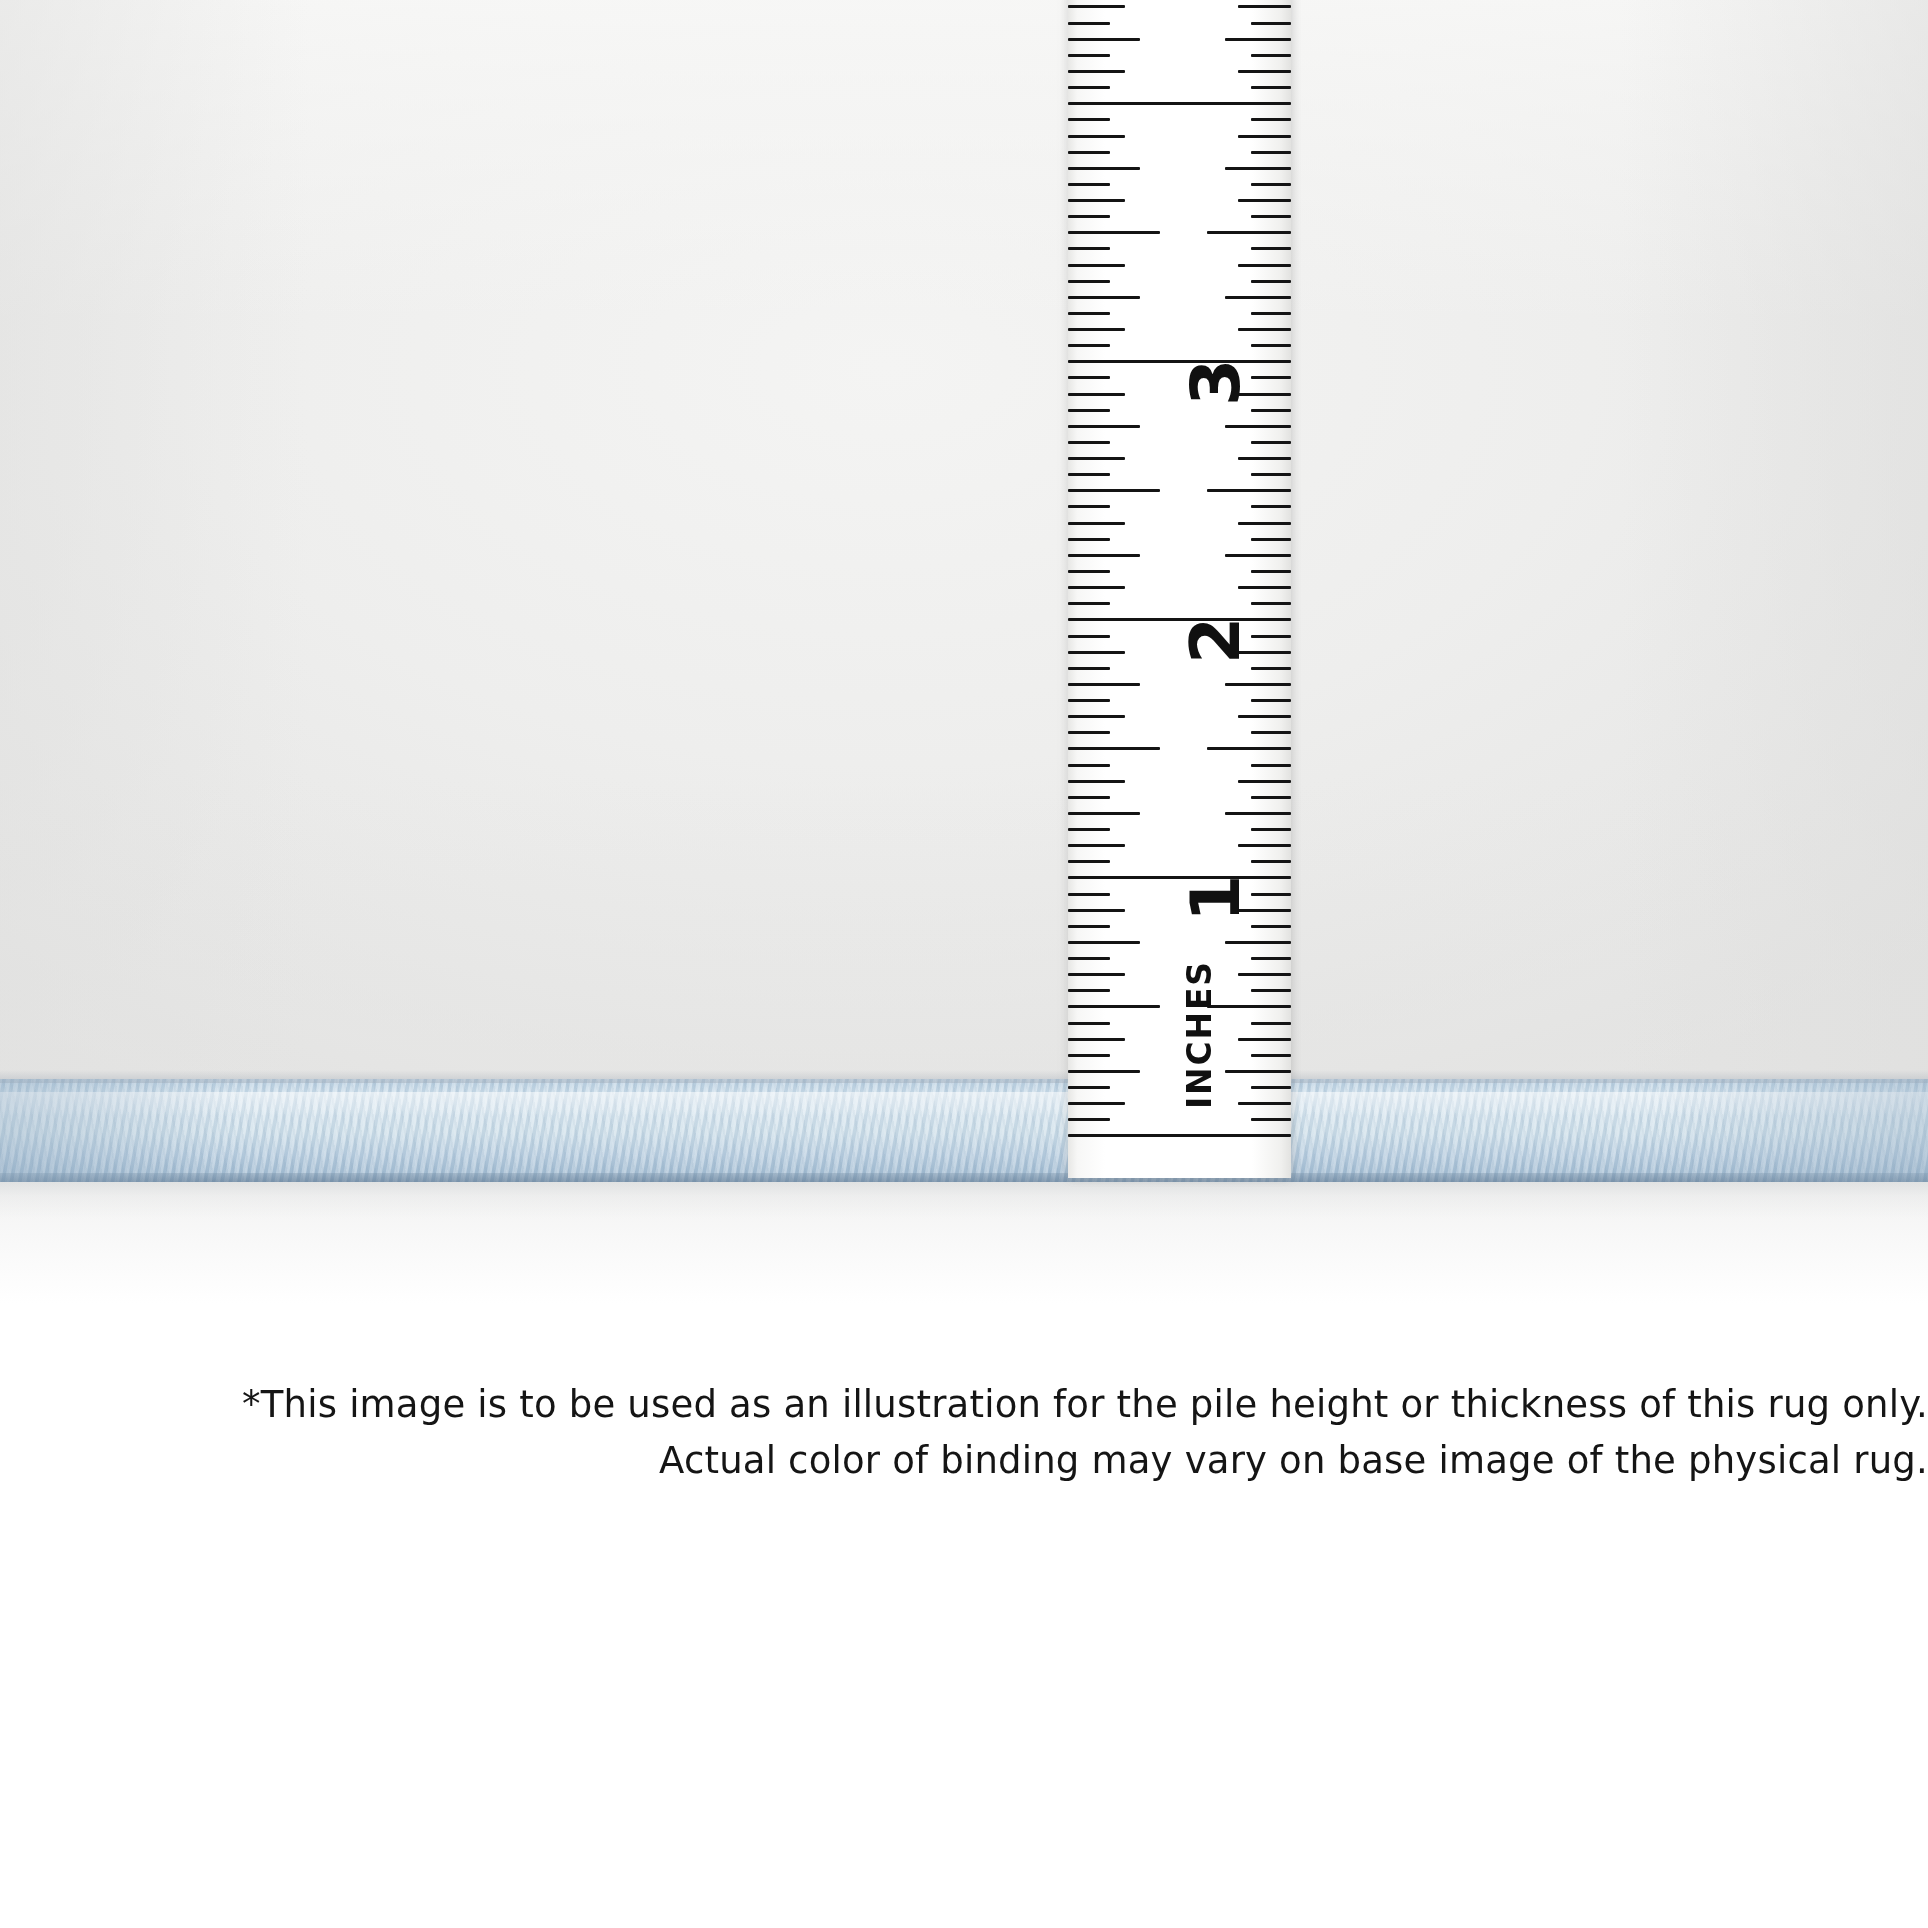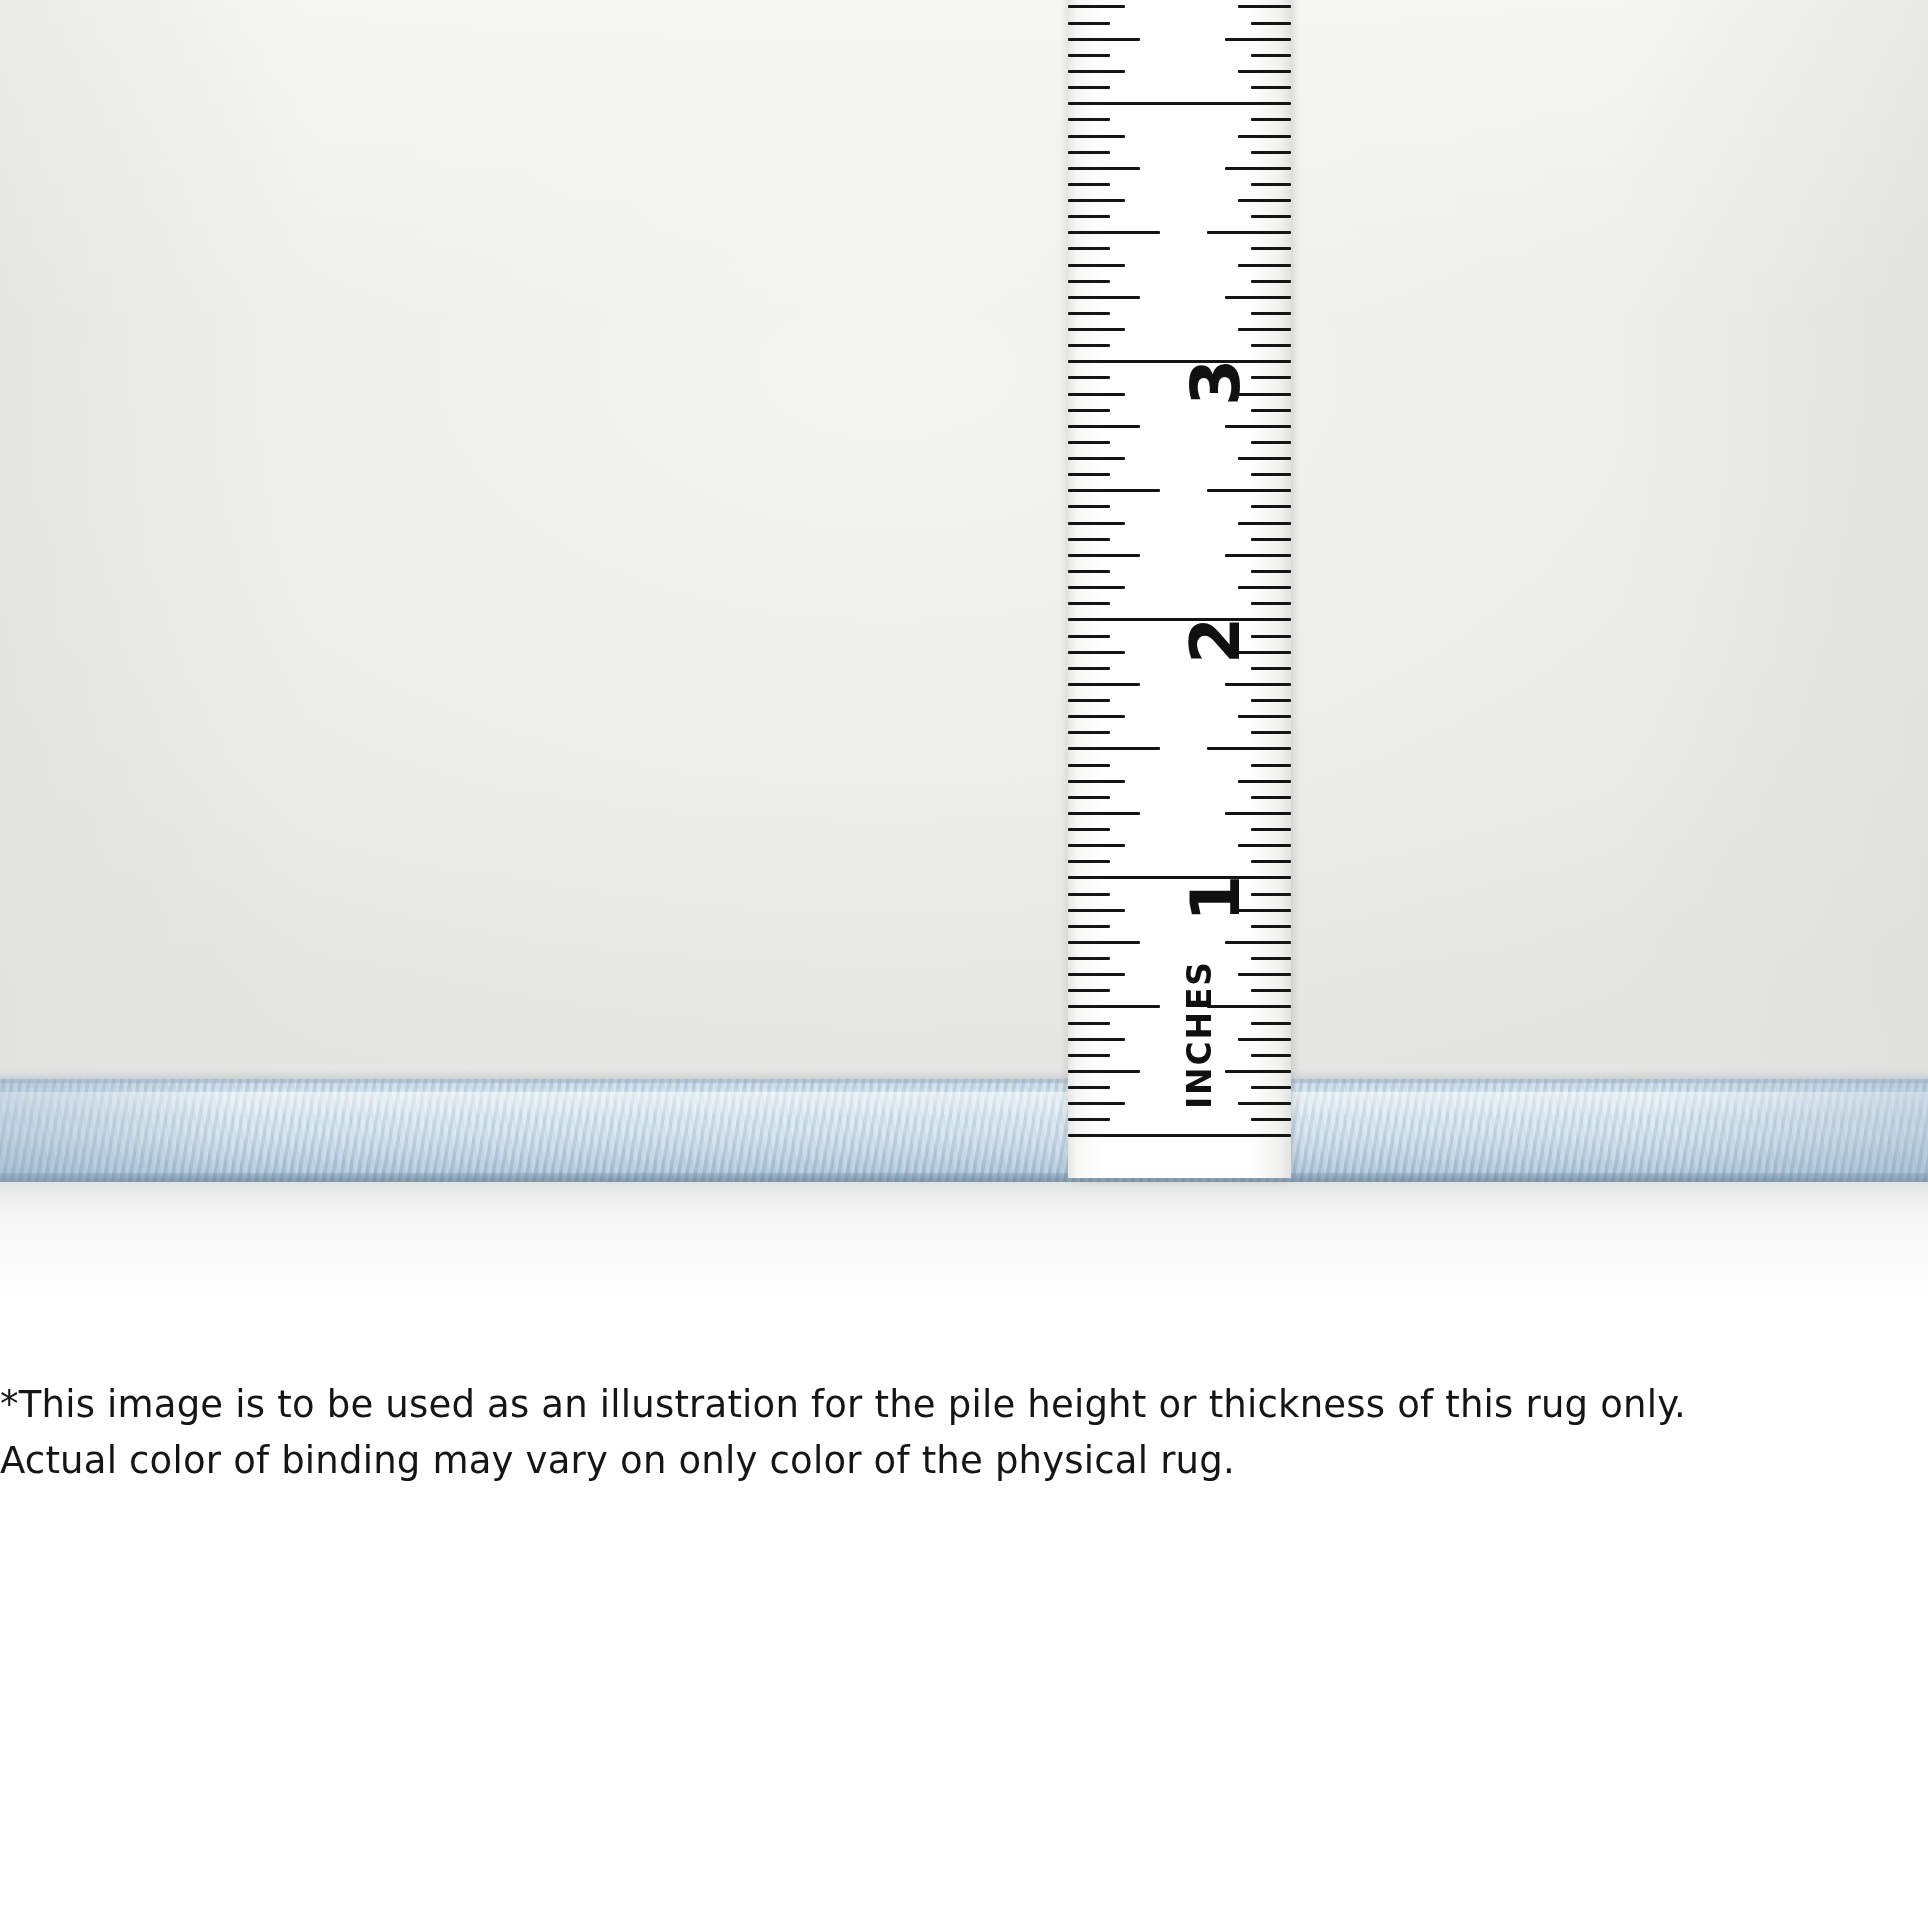--- a/index.html
+++ b/index.html
@@ -246,21 +246,21 @@
     transform-origin: left top;
     white-space: nowrap;
   }
 
   
   .caption {
     position: absolute;
     left: 0;
     top: 1377px;
     width: 1928px;
-    text-align: left;
+    text-align: right;
     color: #151515;
     font-family: "DejaVu Sans", sans-serif;
     font-size: 37px;
     line-height: 1.5;
     letter-spacing: 0.2px;
   }
   .caption .line { display: block; }
 </style>
 </head>
 <body>
@@ -440,17 +440,17 @@
           <div class="ruler-num" style="top: 671px;">2</div>
           <div class="ruler-num" style="top: 413px;">3</div>
           <div class="ruler-unit" style="top: 1116px;">INCHES</div>
         </div>
     </div>
 
   </div>
 
   <div class="caption">
     <span class="line">*This image is to be used as an illustration for the pile height or thickness of this rug only.</span>
-    <span class="line">Actual color of binding may vary on only color of the physical rug.</span>
+    <span class="line">Actual color of binding may vary on base image of the physical rug.</span>
   </div>
 
 </div>
 
 
 </body></html>

